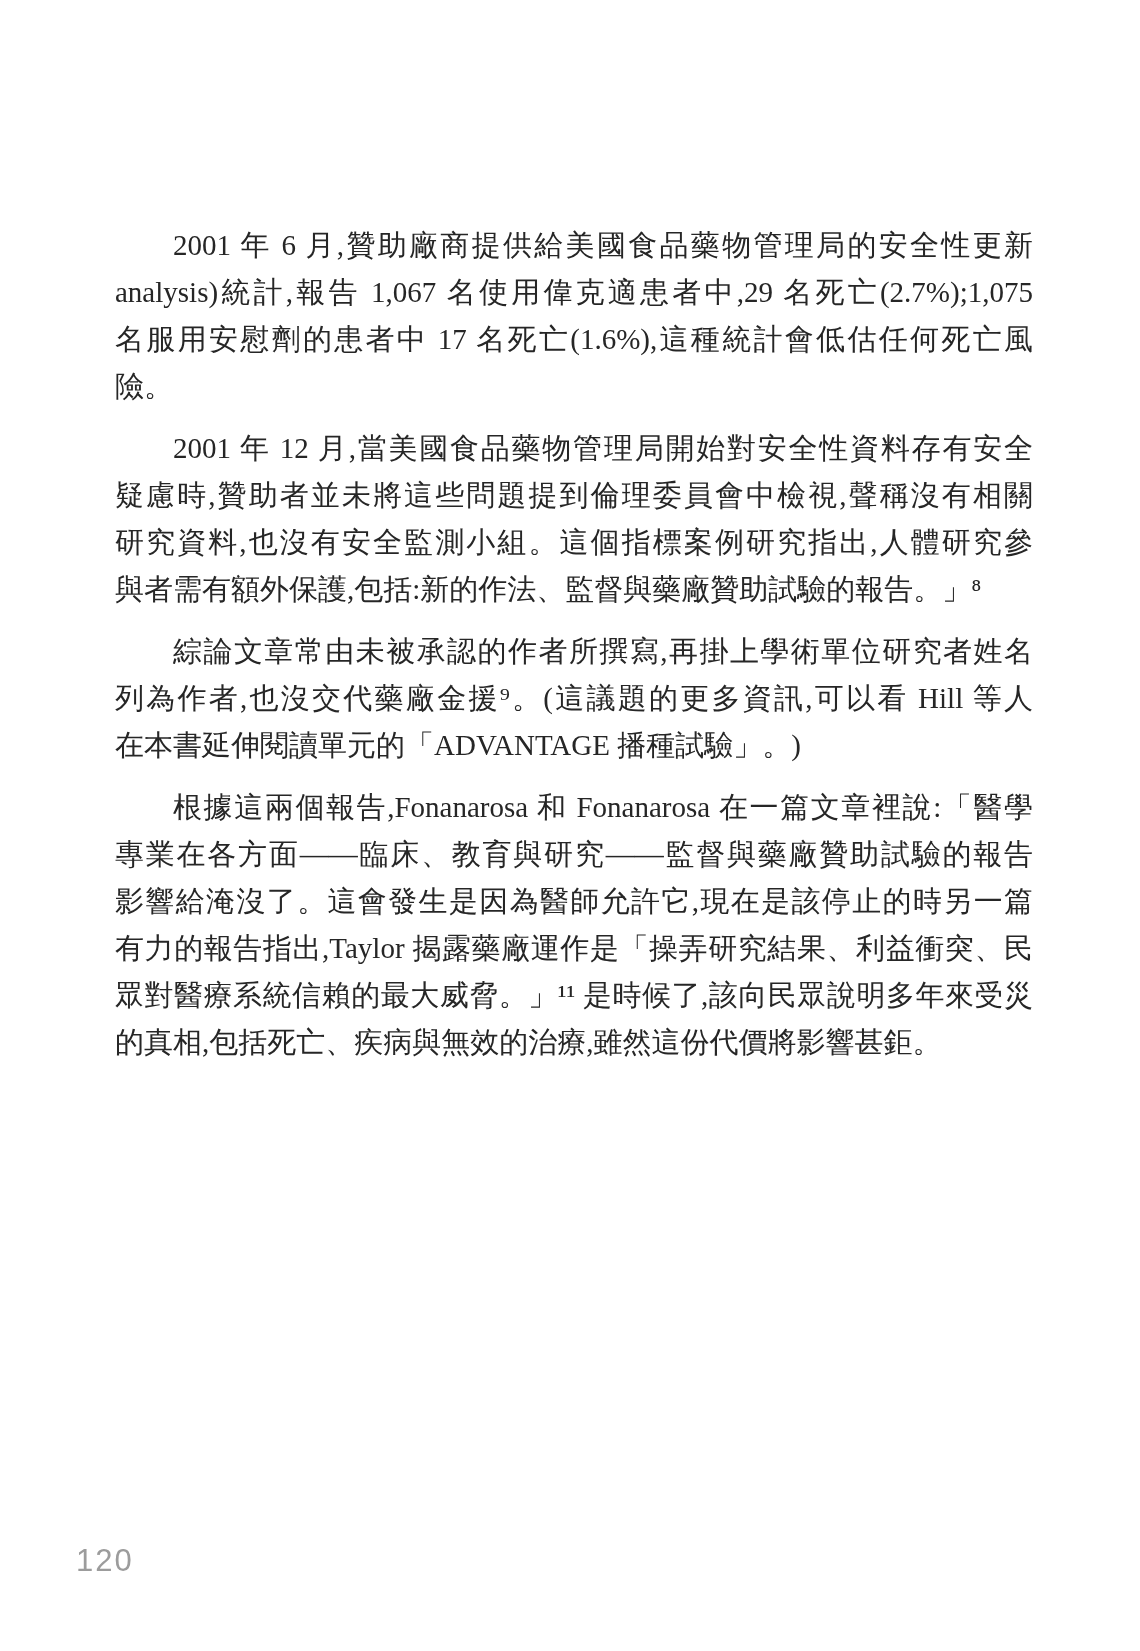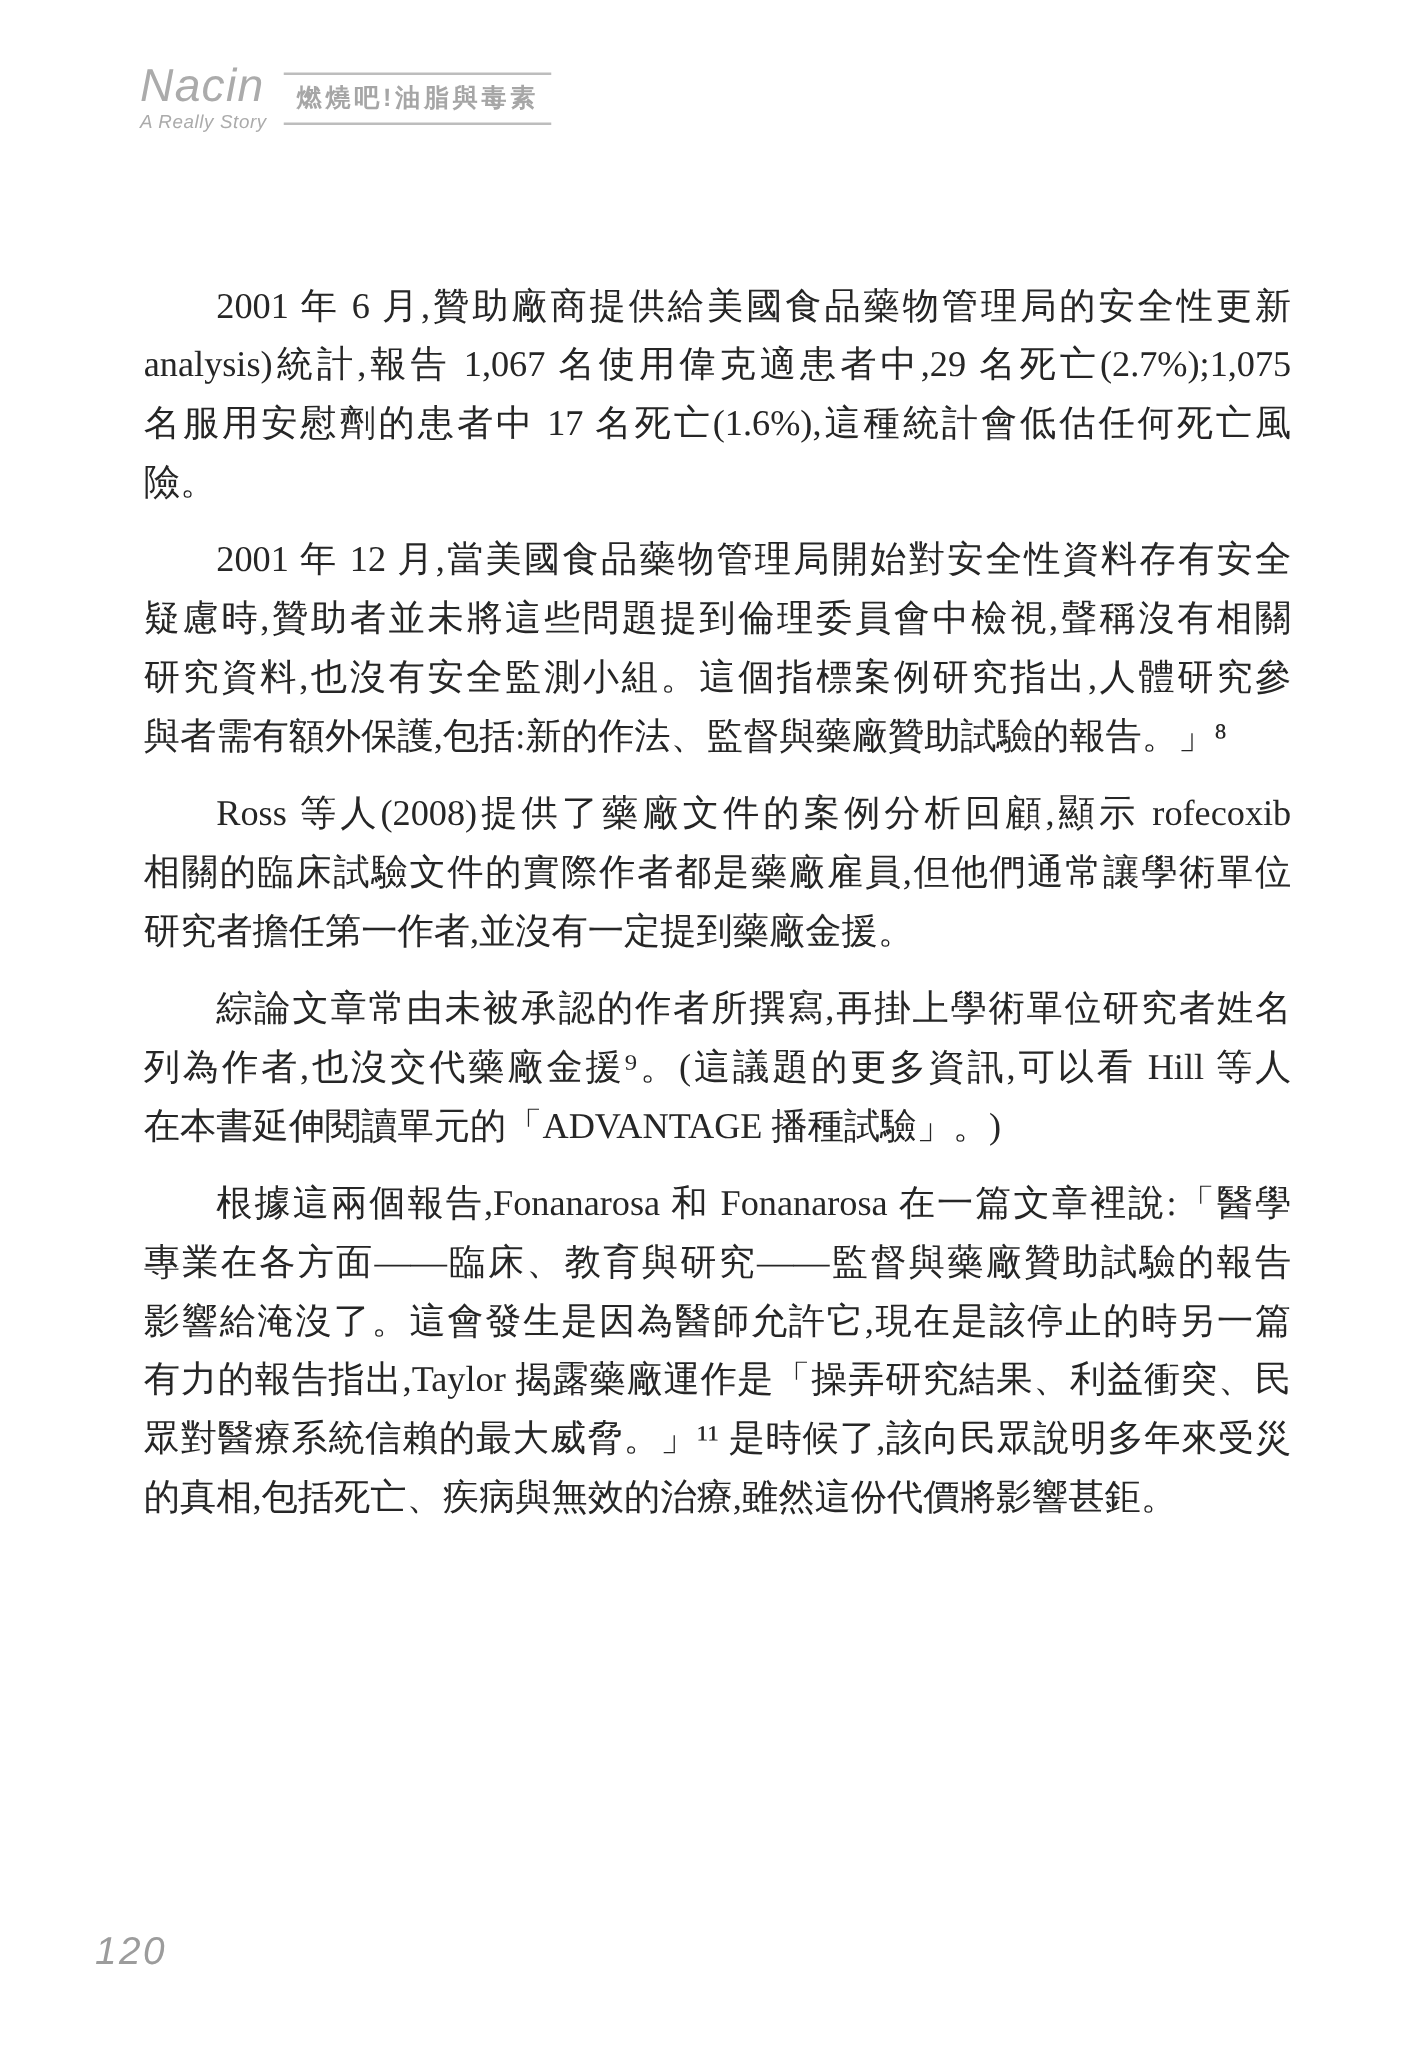--- a/index.html
+++ b/index.html
@@ -69,63 +69,48 @@
   }
   .line.fill { text-align-last: justify; }
   .line.indent { text-indent: 58px; }
 
   
   .footer-page {
     position: absolute;
     left: 76px;
     top: 1543px;
     font-family: "Liberation Sans", sans-serif;
-    font-style: italic;
     font-size: 31px;
     color: #9c9c9c;
     letter-spacing: 2px;
     text-align: center;
   }
 </style>
 </head>
 <body>
 
 <div class="page">
 
-  <div class="header">
-    <div class="logo">
-      <div class="logo-title">Nacin</div>
-      <div class="logo-subtitle">A Really Story</div>
-    </div>
-    <div class="title-block">
-      <div class="book-title">燃燒吧!油脂與毒素</div>
-    </div>
-  </div>
 
   <div class="content">
 
     <p class="para">
       <span class="line fill indent">2001 年 6 月,贊助廠商提供給美國食品藥物管理局的安全性更新</span>
       <span class="line fill">analysis)統計,報告 1,067 名使用偉克適患者中,29 名死亡(2.7%);1,075</span>
       <span class="line fill">名服用安慰劑的患者中 17 名死亡(1.6%),這種統計會低估任何死亡風</span>
       <span class="line">險。</span>
     </p>
 
     <p class="para">
       <span class="line fill indent">2001 年 12 月,當美國食品藥物管理局開始對安全性資料存有安全</span>
       <span class="line fill">疑慮時,贊助者並未將這些問題提到倫理委員會中檢視,聲稱沒有相關</span>
       <span class="line fill">研究資料,也沒有安全監測小組。這個指標案例研究指出,人體研究參</span>
       <span class="line">與者需有額外保護,包括:新的作法、監督與藥廠贊助試驗的報告。」⁸</span>
     </p>
 
-    <p class="para">
-      <span class="line fill indent">Ross 等人(2008)提供了藥廠文件的案例分析回顧,顯示 rofecoxib</span>
-      <span class="line fill">相關的臨床試驗文件的實際作者都是藥廠雇員,但他們通常讓學術單位</span>
-      <span class="line">研究者擔任第一作者,並沒有一定提到藥廠金援。</span>
-    </p>
 
     <p class="para">
       <span class="line fill indent">綜論文章常由未被承認的作者所撰寫,再掛上學術單位研究者姓名</span>
       <span class="line fill">列為作者,也沒交代藥廠金援⁹。(這議題的更多資訊,可以看 Hill 等人</span>
       <span class="line">在本書延伸閱讀單元的「ADVANTAGE 播種試驗」。)</span>
     </p>
 
     <p class="para">
       <span class="line fill indent">根據這兩個報告,Fonanarosa 和 Fonanarosa 在一篇文章裡說:「醫學</span>
       <span class="line fill">專業在各方面——臨床、教育與研究——監督與藥廠贊助試驗的報告</span>

